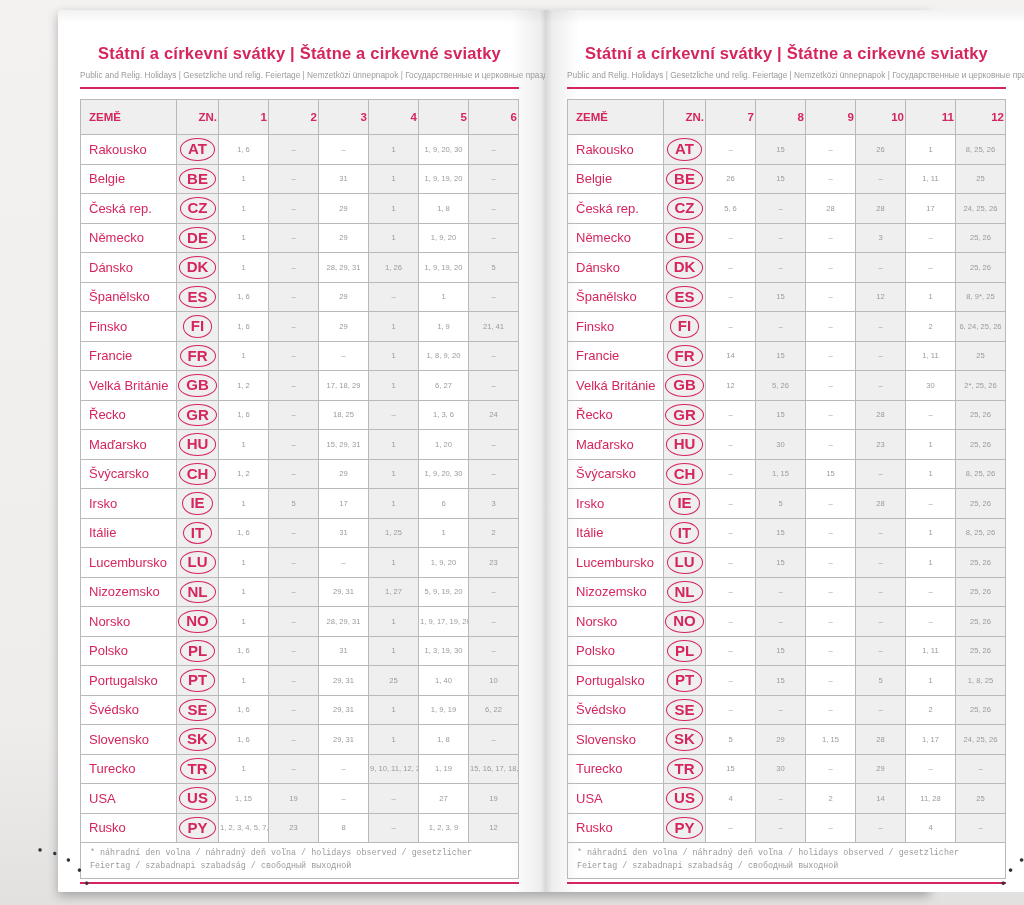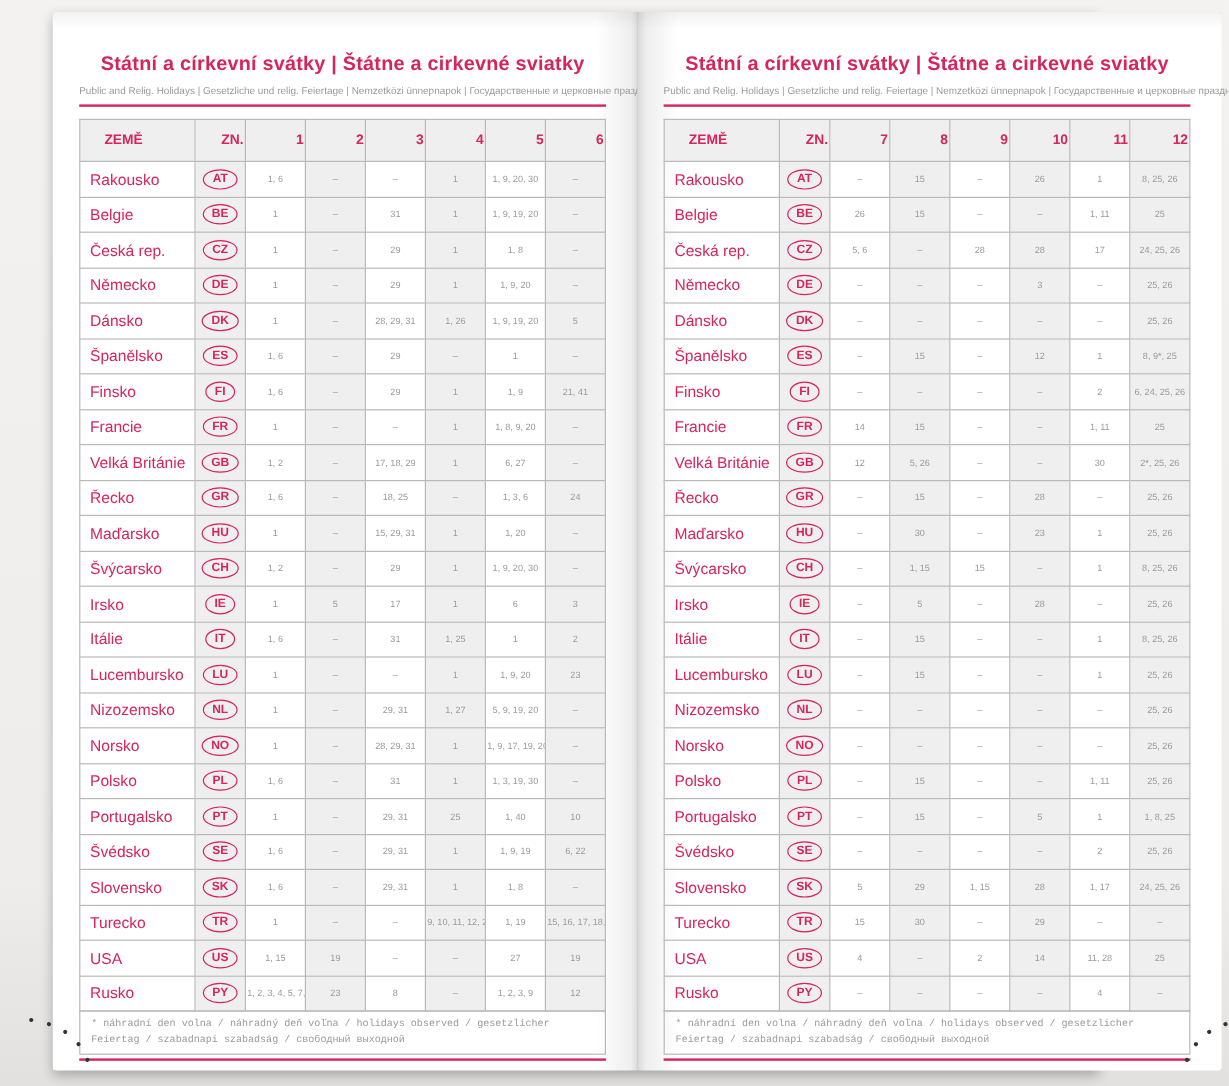--- a/index.html
+++ b/index.html
@@ -1,46 +1,46 @@
 <!DOCTYPE html>
 <html style="--accent: #d5255c; --textgray: #9a9a9a; --cellbg: #efefef;"><head>
 <meta charset="utf-8">
 <style>
   html,body{margin:0;padding:0;width:1024px;height:905px;overflow:hidden;
     background:linear-gradient(180deg,#f3f2f1 0%,#eeedec 80%,#e2e1e0 100%);
     font-family:"Liberation Sans",sans-serif;}
-  .book{position:relative;width:872px;height:882px;margin:10px 0 0 44px;display:flex;
+  .book{position:relative;width:872px;height:882px;margin:10px 0 0 58px;display:flex;
     box-shadow:0 4px 10px rgba(0,0,0,0.28);}
   .page{position:relative;width:487px;height:882px;background:#ffffff;box-sizing:border-box;
     padding:30px 26px 0 22px;}
   .page.left{border-radius:3px 0 0 3px;
     background:linear-gradient(to right,#ffffff 0%,#ffffff 93%,#efeeee 99%,#dddcdc 100%);}
   .page.right{border-radius:0 3px 3px 0;
     background:linear-gradient(to right,#d8d7d7 0%,#efeeee 1.5%,#ffffff 7%,#ffffff 100%);}
   .page::after{content:"";position:absolute;left:0;top:0;right:0;height:14px;
     background:linear-gradient(180deg,rgba(0,0,0,0.05),rgba(0,0,0,0));pointer-events:none;}
   .spine{position:absolute;left:478px;top:0;width:18px;height:100%;pointer-events:none;
     background:linear-gradient(to right,rgba(0,0,0,0) 0%,rgba(60,55,55,0.28) 45%,rgba(60,55,55,0.38) 50%,rgba(60,55,55,0.22) 60%,rgba(0,0,0,0) 100%);}
   .page-title{color:var(--accent);font-size:16.5px;font-weight:bold;text-align:center;
     letter-spacing:0.2px;margin:4px 0 7px 0;}
   .page-subtitle{color:#9b9b9b;font-size:8.3px;text-align:center;margin:0 0 7px 0;white-space:nowrap;}
   .rule{height:2px;background:var(--accent);border:none;margin:0 0 10px 0;}
   table{border-collapse:collapse;width:100%;table-layout:fixed;}
   th,td{border:1px solid #b9b9b9;overflow:hidden;white-space:nowrap;}
   col.w-country{width:96px;} col.w-code{width:42px;}
   thead th{background:var(--cellbg);color:var(--accent);font-size:11.5px;font-weight:bold;
     height:32px;text-align:right;}
-  thead th.c-country{text-align:left;padding-left:20px;}
+  thead th.c-country{text-align:left;padding-left:8px;}
   tbody td{height:26.5px;font-size:7.6px;color:var(--textgray);text-align:center;}
   tbody td.c-country{color:var(--accent);font-size:13px;font-weight:normal;text-align:left;
     padding-left:8px;}
   tbody td.c-code{background:var(--cellbg);}
   tbody td.c-month.shaded{background:var(--cellbg);}
   .code-oval{display:inline-block;border:1.6px solid var(--accent);border-radius:50%;
-    color:var(--accent);font-size:10px;font-weight:bold;padding:2px 7px;line-height:1.1;}
+    color:var(--accent);font-size:15px;font-weight:bold;padding:2px 7px;line-height:1.1;}
   .footnote{border:1px solid #b9b9b9;margin-top:-1px;padding:4px 9px 5px 9px;
     color:#9b9b9b;font-size:8.4px;line-height:1.55;font-family:Liberation Mono, monospace;}
   .rule-bottom{height:2px;background:var(--accent);border:none;margin:3px 0 0 0;}
   .dots-svg{position:absolute;pointer-events:none;}
   .dots-svg.bl{left:-22px;bottom:-6px;}
   .dots-svg.br{right:-22px;bottom:-6px;}
 </style>
 </head>
 <body>
 

